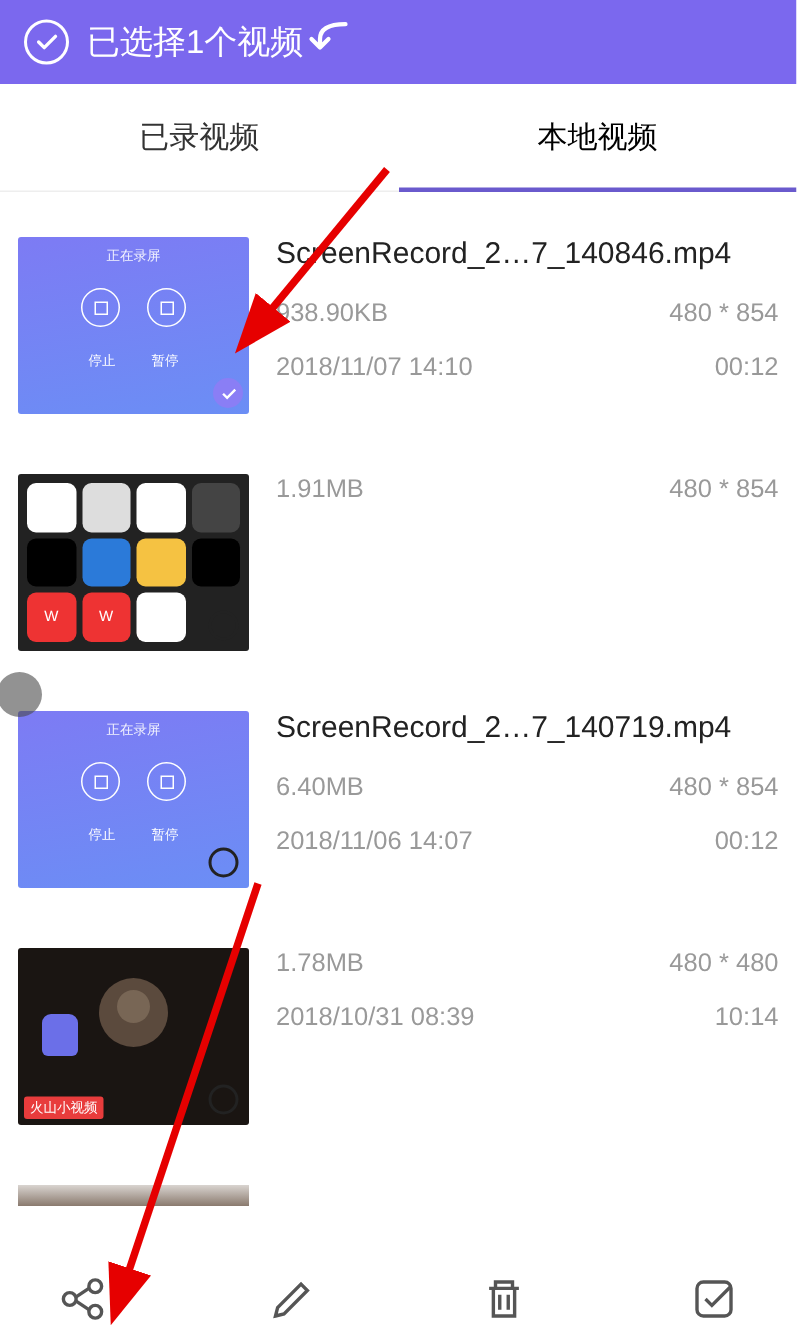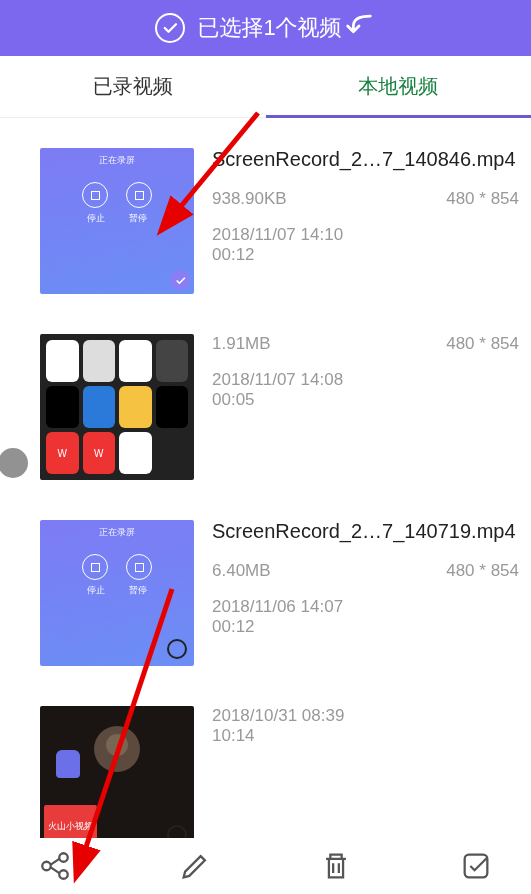--- a/index.html
+++ b/index.html
@@ -10,87 +10,86 @@
     background: #ffffff;
     position: relative;
     overflow: hidden;
   }
   .header {
     background: #7b68ee;
     height: 56px;
     display: flex;
     align-items: center;
     padding: 0 16px;
-    justify-content: center;
+    justify-content: flex-start;
   }
   .header-left { display: flex; align-items: center; }
   .check-circle {
     width: 30px; height: 30px;
     border: 2.5px solid #fff;
     border-radius: 50%;
     display: flex; align-items: center; justify-content: center;
     margin-right: 12px;
   }
   .check-circle svg { width: 18px; height: 18px; }
   .header-title { color: #fff; font-size: 22px; font-weight: 400; }
   .back-btn svg { width: 34px; height: 34px; }
   .tabs {
     display: flex;
-    height: 62px;
+    height: 72px;
     border-bottom: 1px solid #eee;
   }
   .tab {
     flex: 1;
     display: flex;
     align-items: center;
     justify-content: center;
     font-size: 20px;
     color: #333;
     position: relative;
   }
-  .tab.active { color: #15803d; }
+  .tab.active { color: #000000; }
   .tab.active::after {
     content: "";
     position: absolute;
     bottom: -1px; left: 0; right: 0;
     height: 3px;
     background: #6a5acd;
   }
   .list { padding-top: 30px; }
   .video-item {
     display: flex;
     padding: 0 12px 40px 12px;
   }
   .thumb {
-    width: 154px; height: 146px;
+    width: 154px; height: 118px;
     flex-shrink: 0;
     position: relative;
     border-radius: 2px;
     overflow: hidden;
-    margin-left: 28px;
   }
   .thumb.purple {
     background: linear-gradient(170deg, #7d7bf4 0%, #6b8ef5 100%);
   }
   .thumb.purple .tb-top {
     position:absolute; top:6px; left:50%; transform:translateX(-50%);
     font-size:9px; color:#fff; opacity:.9;
   }
   .thumb.purple .tb-btns {
     position:absolute; top:34px; left:0; right:0;
     display:flex; justify-content:center; gap:18px;
   }
   .tb-btn {
     width:26px; height:26px; border-radius:50%;
     border:1.5px solid #fff; display:flex;
     align-items:center; justify-content:center;
   }
   .tb-btn span { width:9px; height:9px; border:1.5px solid #fff; }
   .thumb.purple .tb-labels {
-    position:absolute; top:64px; left:0; right:0;
+    position:absolute; top:76px; left:0; right:0;
     display:flex; justify-content:center; gap:24px;
     font-size:9px; color:#fff;
   }
   .thumb-check {
     position:absolute; bottom:4px; right:4px;
     width:20px; height:20px; border-radius:50%;
     background:#8a7ef5; display:flex;
     align-items:center; justify-content:center;
   }
   .thumb-check svg { width:13px; height:13px; }
@@ -125,37 +124,37 @@
     background:#786655;
   }
   .thumb.vid .doll {
     position:absolute; top:44px; left:16px;
     width:24px; height:28px;
     background:#6b6fe8; border-radius:6px 6px 4px 4px;
   }
   .thumb.vid .tag {
     position:absolute; bottom:4px; left:4px;
     background:#e83c3c; color:#fff;
-    font-size:9px; padding:15px 4px; border-radius:2px;
+    font-size:9px; padding:1px 4px; border-radius:2px;
   }
   .meta {
     flex: 1; padding-left: 18px;
     display: flex; flex-direction: column;
   }
   .vid-title {
     font-size: 20px; color: #222;
     white-space: nowrap; overflow: hidden;
     margin-bottom: 18px;
   }
   .meta-row {
     display: flex; justify-content: space-between;
     font-size: 17px; color: #999;
     margin-bottom: 16px;
   }
-  .meta-row:last-child { margin-bottom: 0; flex-direction: column; }
+  .meta-row:last-child { margin-bottom: 0; }
   .partial-item {
     padding: 0 12px;
   }
   .partial-thumb {
     width:154px; height:14px;
     background:linear-gradient(180deg,#d9d4d0,#8a7a6e);
   }
   .bottom-bar {
     position: absolute;
     bottom: 0; left: 0; right: 0;
@@ -253,24 +252,20 @@
       <div class="app" style="background:#e33">W</div>
       <div class="app" style="background:#fff"></div>
       <div class="app"></div>
       <div class="thumb-circle"></div>
     </div>
     <div class="meta">
       <div class="meta-row">
         <span>1.91MB</span>
         <span>480 * 854</span>
       </div>
-      <div class="meta-row">
-        <span>2018/11/07 14:08</span>
-        <span>00:05</span>
-      </div>
     </div>
   </div>
 
   <div class="video-item">
     <div class="thumb purple">
       <div class="tb-top">正在录屏</div>
       <div class="tb-btns">
         <div class="tb-btn">
             <span></span>
           </div>
@@ -298,20 +293,24 @@
   </div>
 
   <div class="video-item">
     <div class="thumb vid">
       <div class="person"></div>
       <div class="doll"></div>
       <div class="tag">火山小视频</div>
       <div class="thumb-circle"></div>
     </div>
     <div class="meta">
+      <div class="meta-row">
+        <span>1.78MB</span>
+        <span>480 * 480</span>
+      </div>
       <div class="meta-row">
         <span>2018/10/31 08:39</span>
         <span>10:14</span>
       </div>
     </div>
   </div>
 
   <div class="partial-item">
     <div class="partial-thumb"></div>
   </div>

